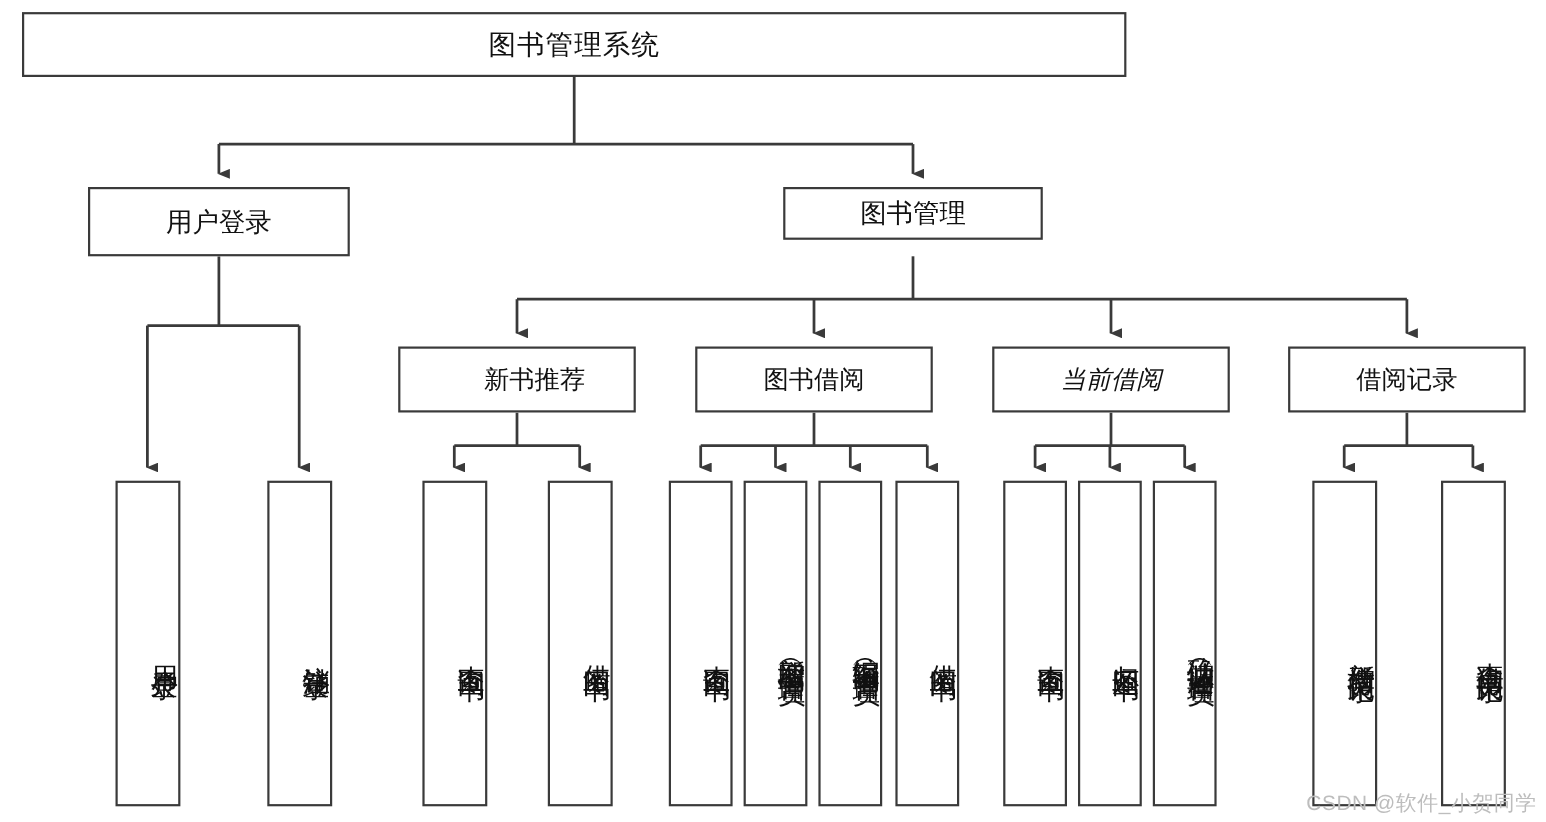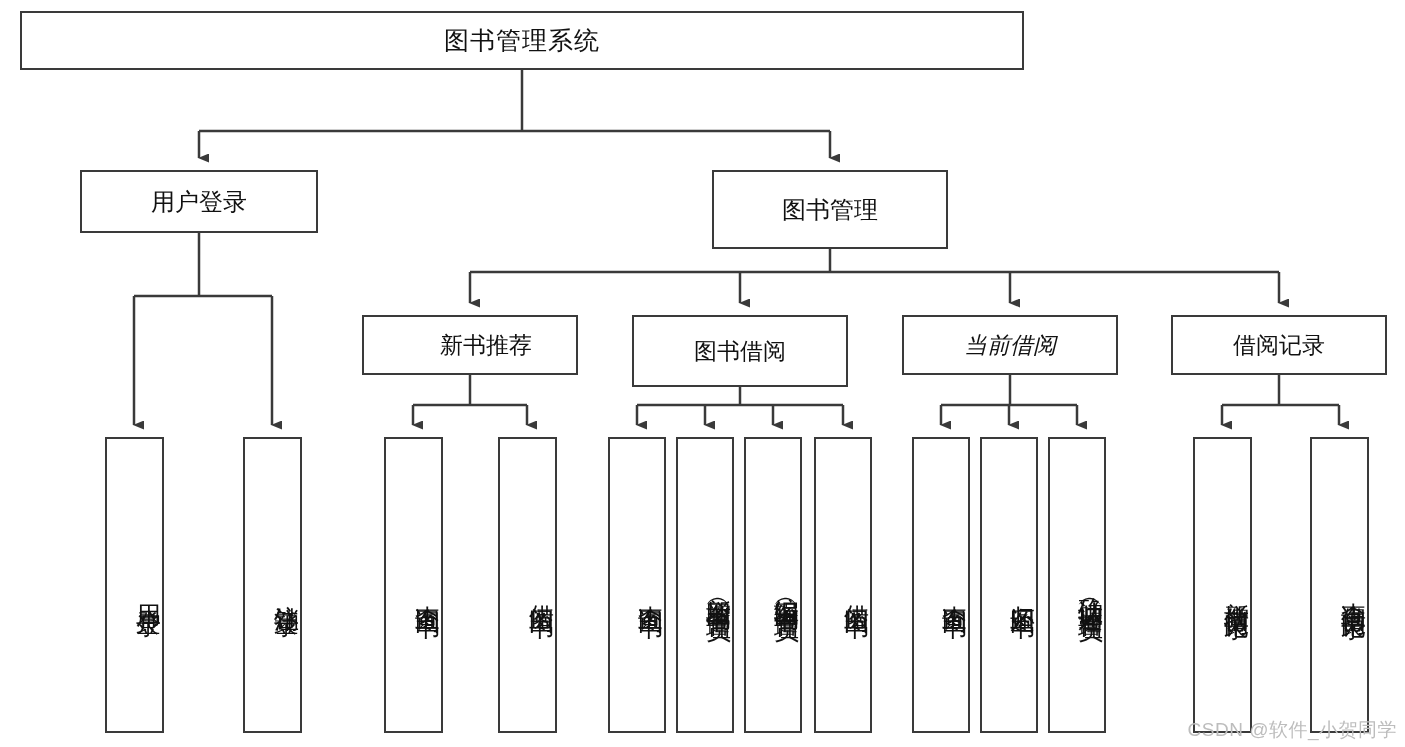--- a/index.html
+++ b/index.html
@@ -74,29 +74,29 @@
   </svg>
 
   <div class="box box-h" style="left:20px;top:11px;width:1004px;height:59px;">
     <span>图书管理系统</span>
   </div>
 
   <div class="box box-h2" style="left:80px;top:170px;width:238px;height:63px;">
     <span>用户登录</span>
   </div>
 
-  <div class="box box-h2" style="left:712px;top:170px;width:236px;height:79px;">
+  <div class="box box-h2" style="left:712px;top:170px;width:236px;height:48px;">
     <span>图书管理</span>
   </div>
 
   <div class="box box-h3" style="left:362px;top:315px;width:216px;height:60px;padding-left:32px;">
     <span>新书推荐</span>
   </div>
 
-  <div class="box box-h3" style="left:632px;top:315px;width:216px;height:72px;">
+  <div class="box box-h3" style="left:632px;top:315px;width:216px;height:60px;">
     <span>图书借阅</span>
   </div>
 
   <div class="box box-h3" style="left:902px;top:315px;width:216px;height:60px;font-style:italic;">
     <span>当前借阅</span>
   </div>
 
   <div class="box box-h3" style="left:1171px;top:315px;width:216px;height:60px;">
     <span>借阅记录</span>
   </div>

